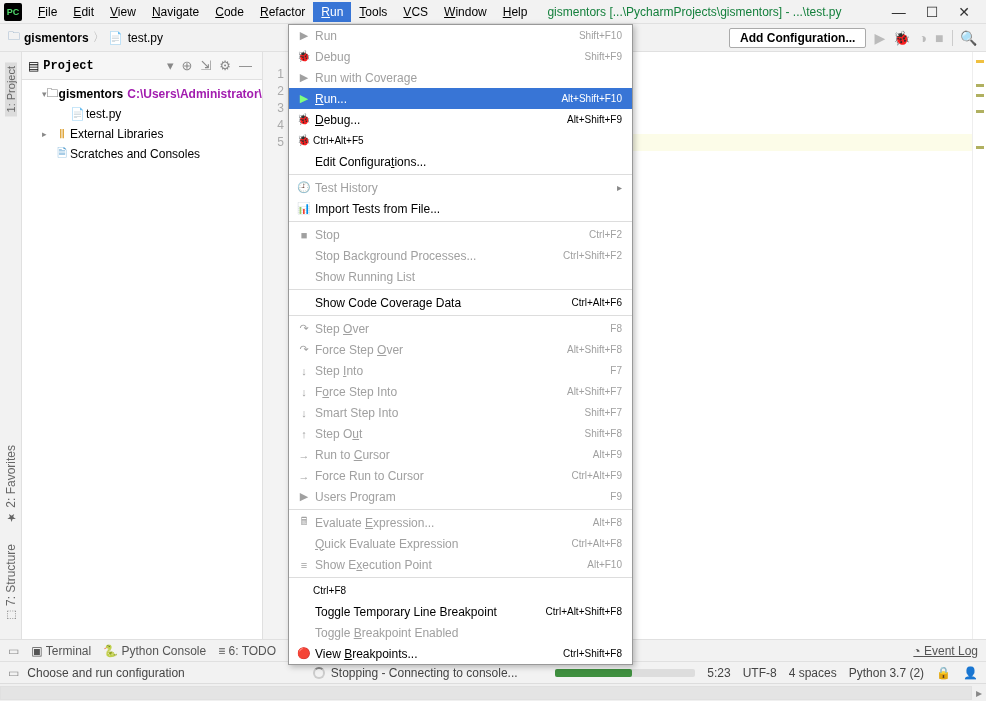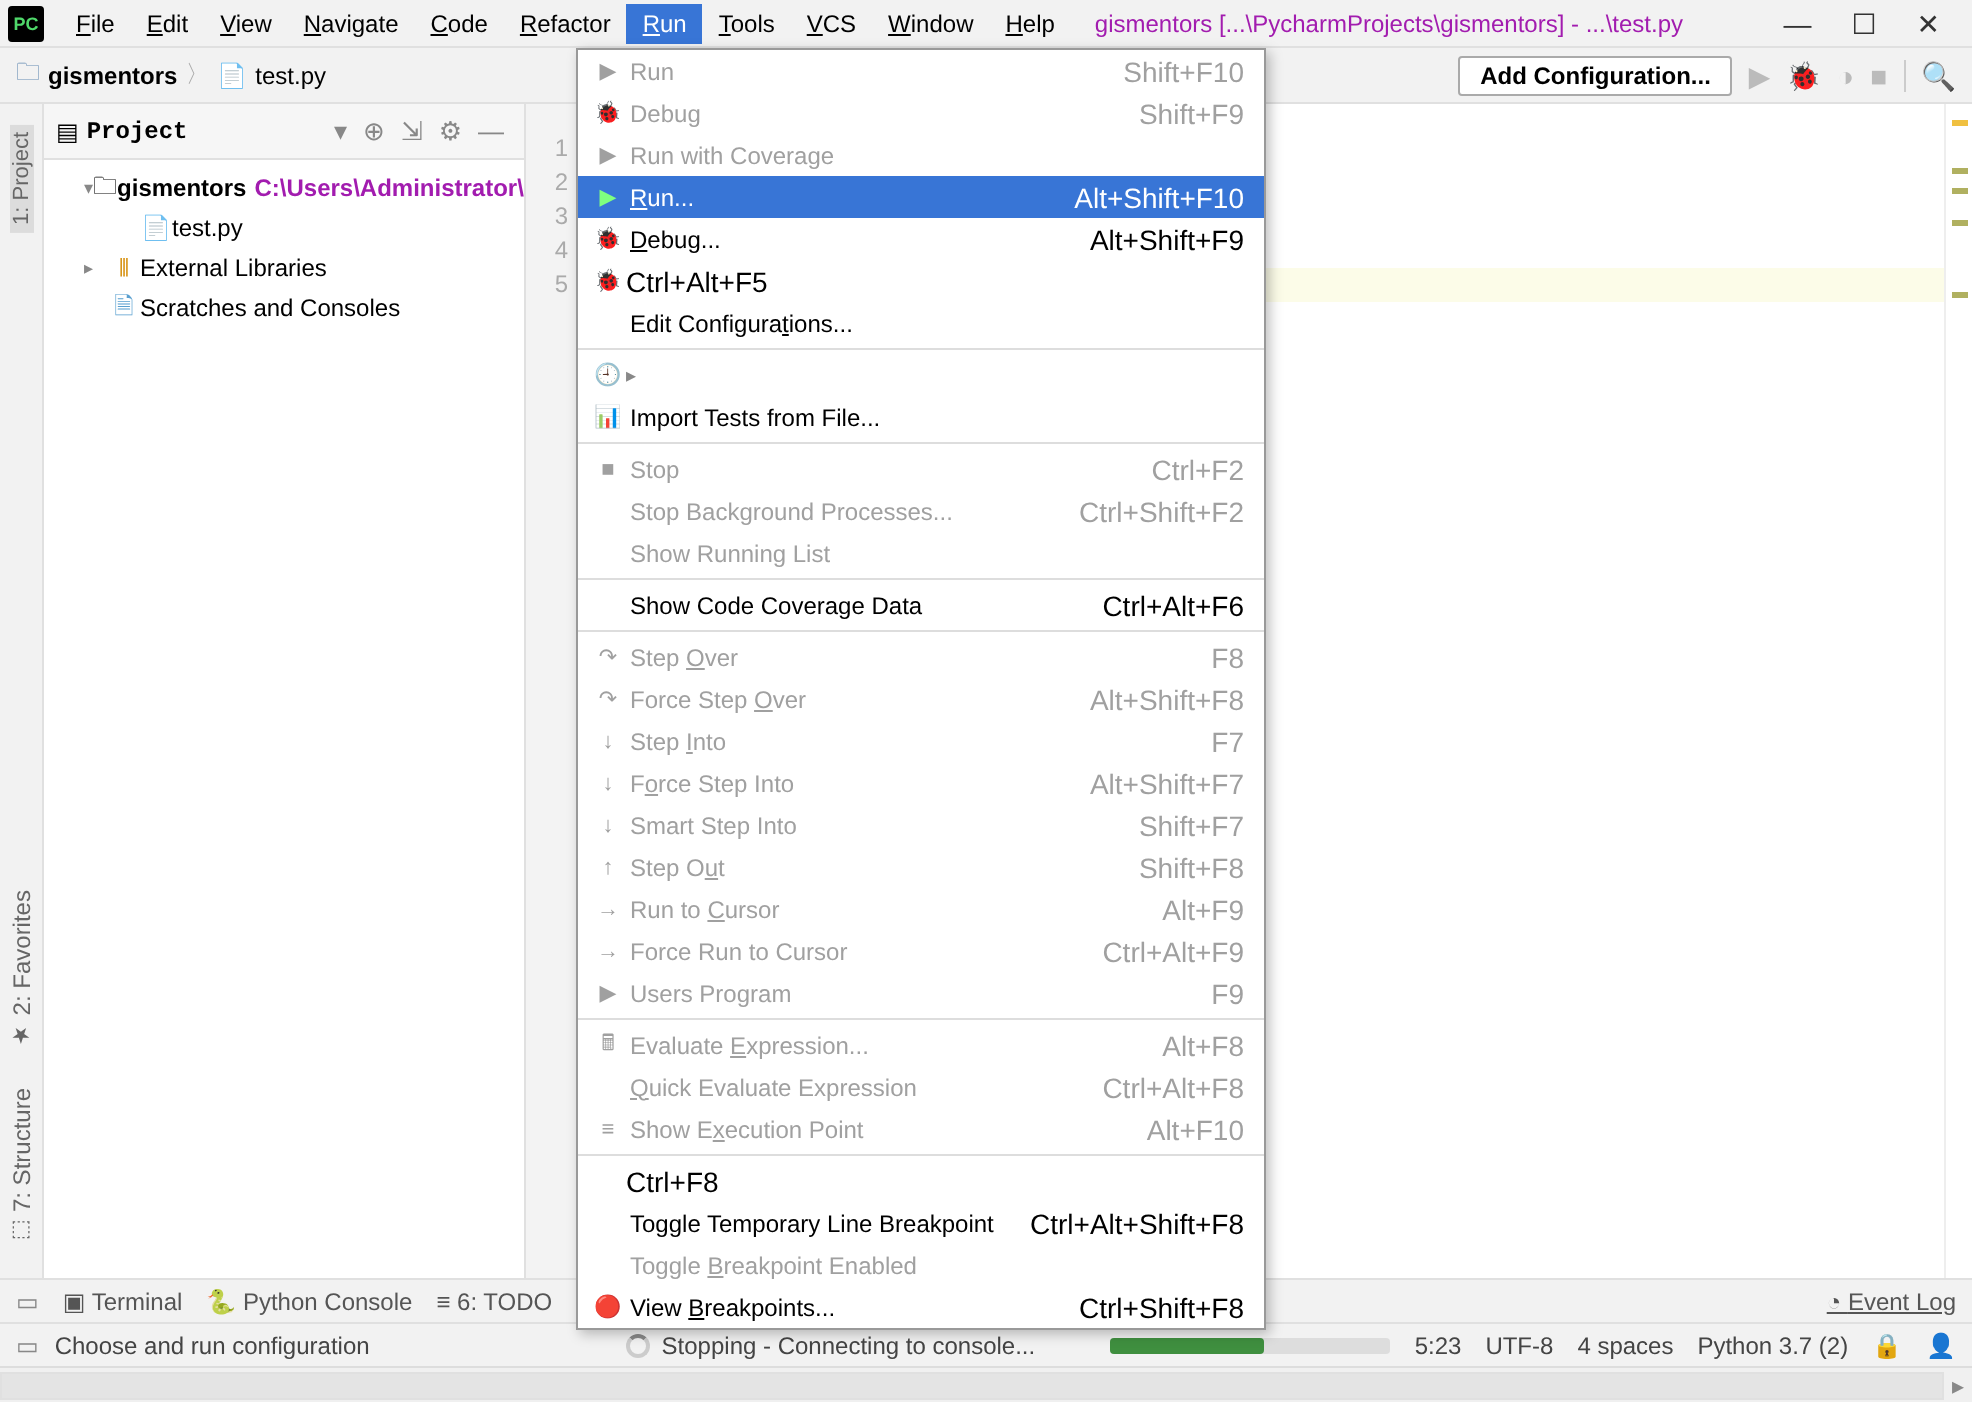--- a/index.html
+++ b/index.html
@@ -4,21 +4,21 @@
 <style>
 * { margin: 0; padding: 0; box-sizing: border-box; font-family: "Segoe UI", Arial, sans-serif; font-size: 12px; }
 body { background: #f2f2f2; width: 986px; height: 701px; overflow: hidden; position: relative; color: #000; }
 
 
 .menubar { height: 24px; background: #f2f2f2; display: flex; align-items: center; padding: 0 4px; border-bottom: 1px solid #e0e0e0; }
 .app-icon { width: 18px; height: 18px; background: #000; color: #4fd86a; font-size: 9px; font-weight: bold; display: flex; align-items: center; justify-content: center; border-radius: 2px; margin-right: 8px; }
 .menu-item { padding: 3px 8px; cursor: default; }
 .menu-item.active { background: #3875d6; color: #fff; }
 .menu-item u { text-decoration: underline; }
-.title-text { margin-left: 12px; color: #a21caf; flex: 1; }
+.title-text { margin-left: 12px; color: #15803d; flex: 1; }
 .window-controls { display: flex; gap: 20px; padding-right: 12px; }
 .window-controls span { font-size: 14px; color: #333; }
 
 
 .toolbar-row { height: 28px; display: flex; align-items: center; justify-content: space-between; padding: 0 8px; background: #f2f2f2; border-bottom: 1px solid #e0e0e0; }
 .breadcrumb { display: flex; align-items: center; gap: 4px; }
 .breadcrumb .folder-icon { color: #6a8fb5; }
 .breadcrumb .sep { color: #aaa; }
 .right-toolbar { display: flex; align-items: center; gap: 8px; }
 .add-config-btn { border: 1px solid #aaa; padding: 2px 10px; background: #fff; border-radius: 2px; font-weight: bold;}
@@ -53,21 +53,21 @@
 .m-yellow { background: #f0c040; }
 .m-olive { background: #b0b060; }
 
 
 .run-menu { position: absolute; left: 288px; top: 24px; width: 345px; background: #fff; border: 1px solid #999; box-shadow: 2px 2px 6px rgba(0,0,0,0.25); z-index: 100; }
 .run-menu .mrow { display: flex; align-items: center; height: 21px; padding: 0 10px 0 6px; }
 .run-menu .mrow.disabled { color: #a0a0a0; }
 .run-menu .mrow.highlighted { background: #3875d6; color: #fff; }
 .run-menu .micon { width: 18px; text-align: center; font-size: 11px; }
 .run-menu .mlabel { flex: 1; padding-left: 2px; }
-.run-menu .mshort { color: inherit; font-size: 14px;}
+.run-menu .mshort { color: inherit; font-size: 10px;}
 .run-menu .mrow.disabled .mshort { color: #a0a0a0; }
 .run-menu .msep { height: 1px; background: #ddd; margin: 2px 0; }
 .run-menu .msubarrow { color: #888; font-size: 10px; }
 
 
 .bottom-tabs { position: absolute; left: 0; right: 0; bottom: 40px; height: 22px; background: #f2f2f2; border-top: 1px solid #e0e0e0; display: flex; align-items: center; padding: 0 8px; justify-content: space-between; }
 .bottom-tabs .left-group { display: flex; gap: 12px; align-items: center;}
 .bottom-tabs .tab { color: #555; }
 .bottom-tabs .right-group { color: #555; text-decoration: underline; }
 
@@ -231,20 +231,21 @@
       <span class="mshort">Ctrl+Alt+F5</span>
     </div>
     <div class="mrow">
       <span class="micon"></span>
       <span class="mlabel">Edit Configura<u>t</u>ions...</span>
       <span class="mshort"></span>
     </div>
     <div class="msep"></div>
     <div class="mrow disabled">
       <span class="micon">🕘</span>
+      <span class="mlabel">Test History</span>
       <span class="msubarrow">▸</span>
     </div>
     <div class="mrow">
       <span class="micon">📊</span>
       <span class="mlabel">Import Tests from File...</span>
       <span class="mshort"></span>
     </div>
     <div class="msep"></div>
     <div class="mrow disabled">
       <span class="micon">■</span>

